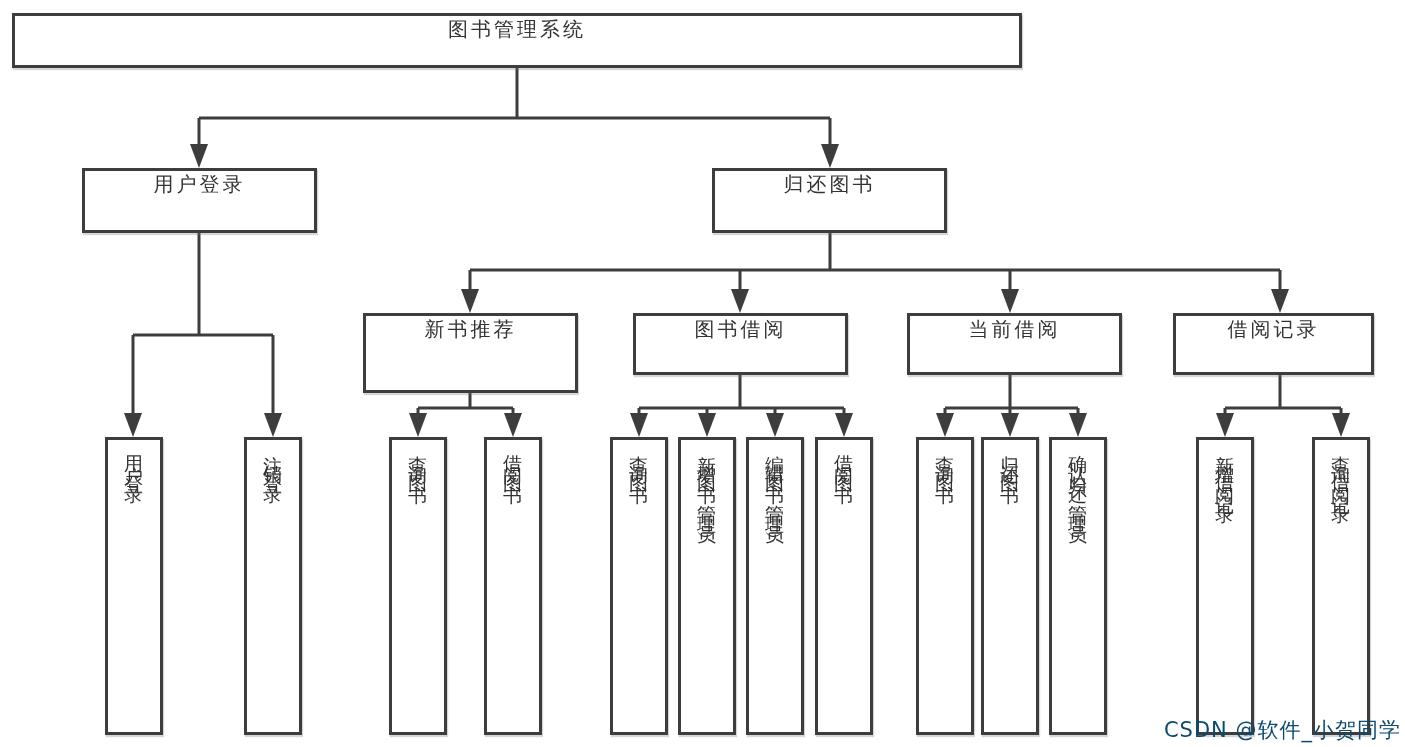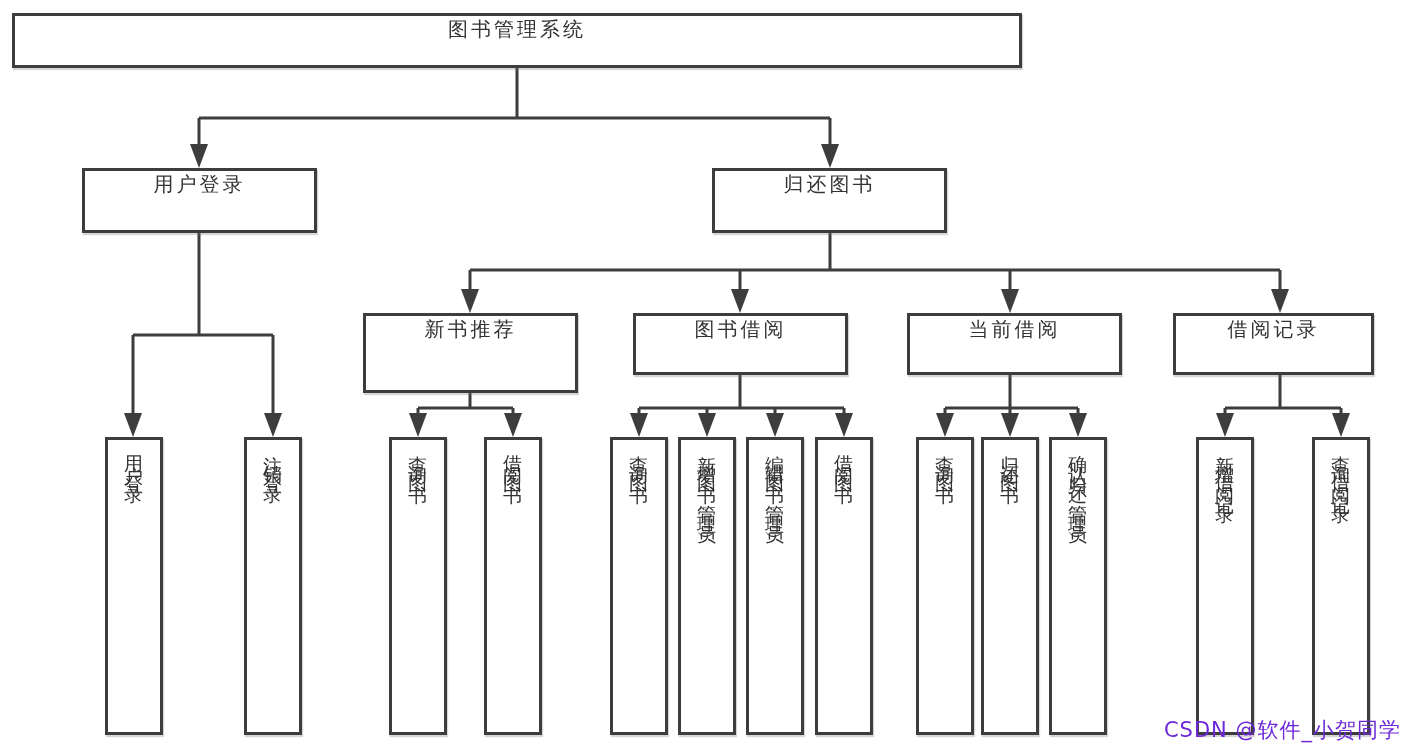--- a/index.html
+++ b/index.html
@@ -47,21 +47,21 @@
     letter-spacing: 10px;
     line-height: 1;
     white-space: nowrap;
   }
   #watermark {
     position: absolute;
     right: 4px;
     bottom: 3px;
     font-size: 21px;
     letter-spacing: 1px;
-    color: #6d28d9;
+    color: #0c4a6e;
     z-index: 20;
     white-space: nowrap;
   }
 </style>
 </head>
 <body>
 
 <div id="canvas">
 
   <svg id="connectors" viewBox="0 0 1405 747" xmlns="http://www.w3.org/2000/svg">

